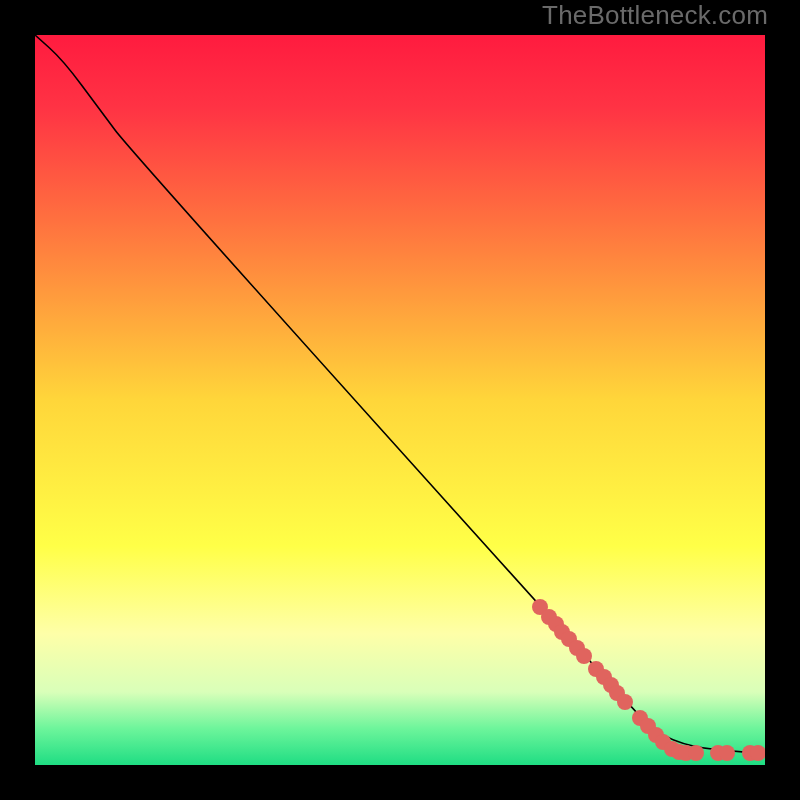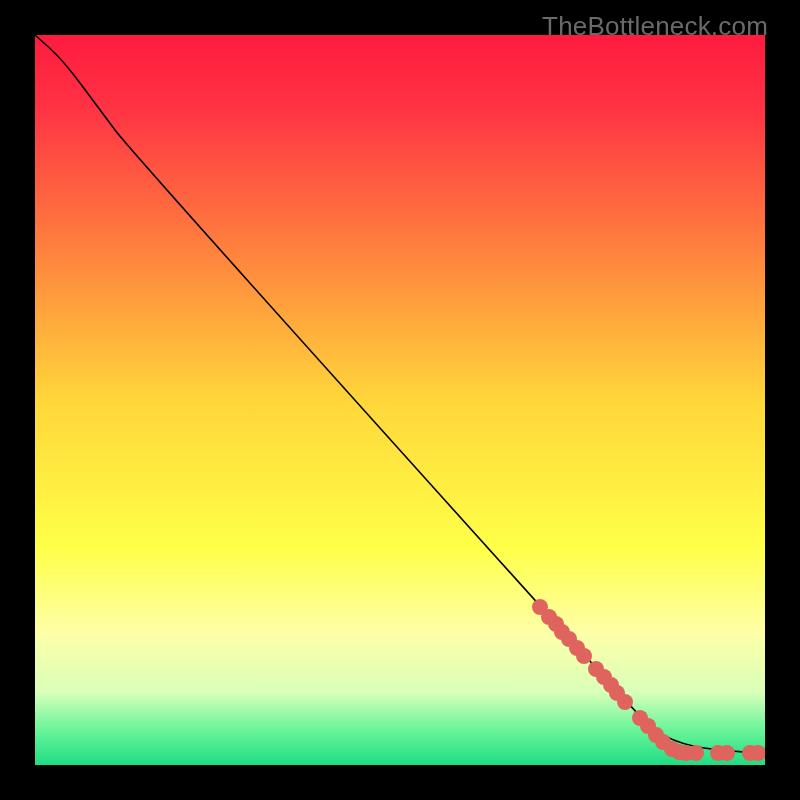--- a/index.html
+++ b/index.html
@@ -23,21 +23,21 @@
     width: 730px;
     height: 730px;
     overflow: hidden;
   }
   .gradient {
     position: absolute;
     inset: 0;
   }
   .watermark {
     position: absolute;
-    top: 11px;
+    top: 0;
     right: 32px;
     font-family: Arial, Helvetica, sans-serif;
     font-size: 26px;
     font-weight: 400;
     color: #6a6a6a;
     letter-spacing: 0.2px;
   }
   svg {
     position: absolute;
     inset: 0;

